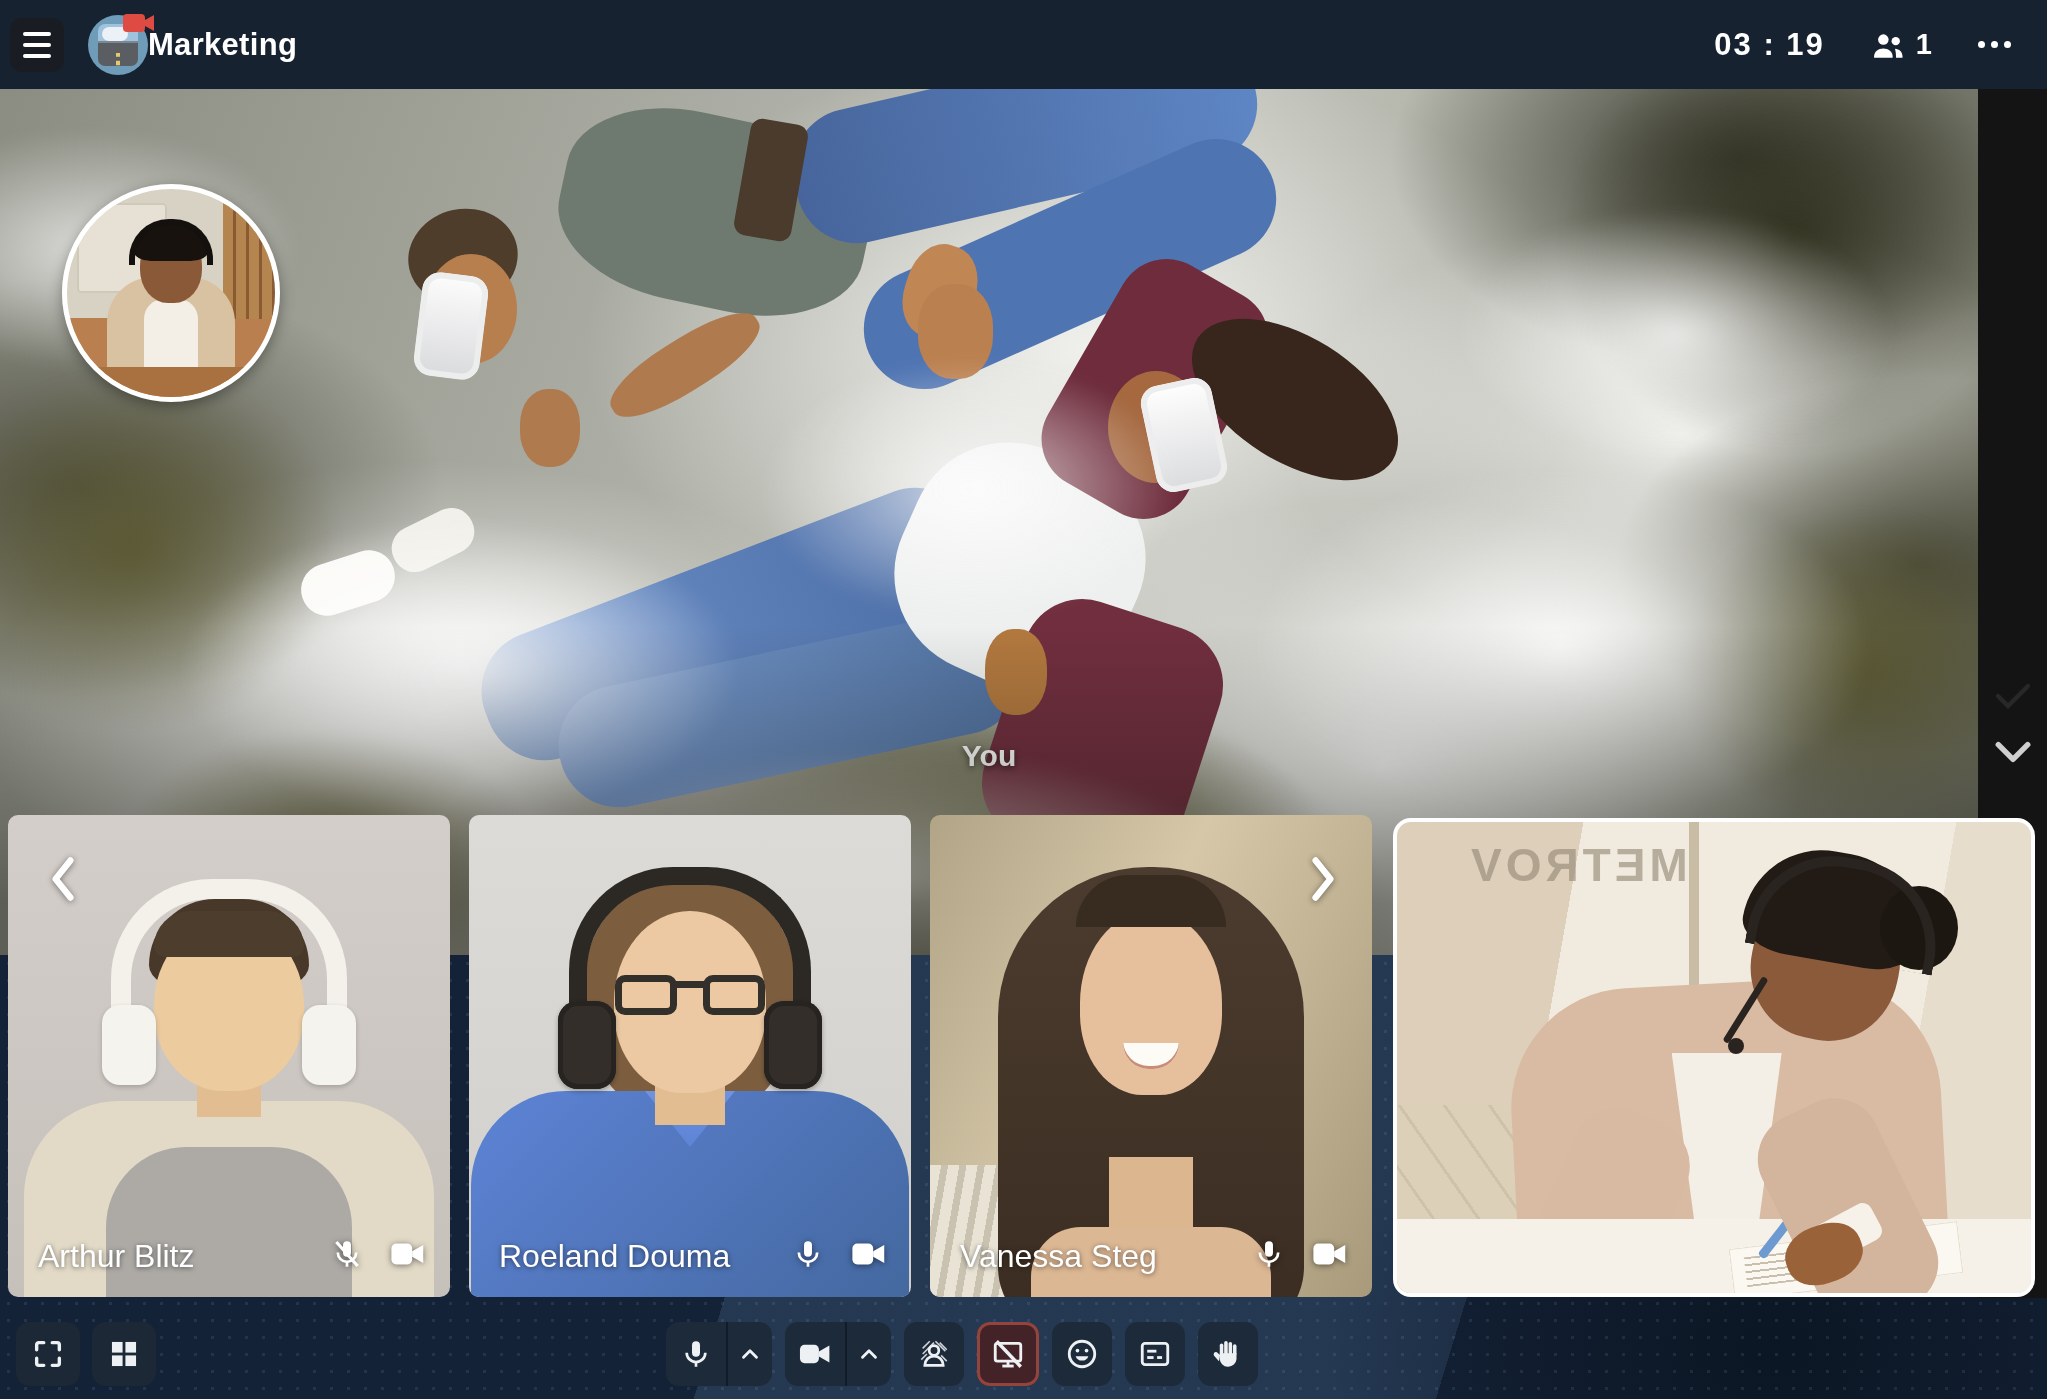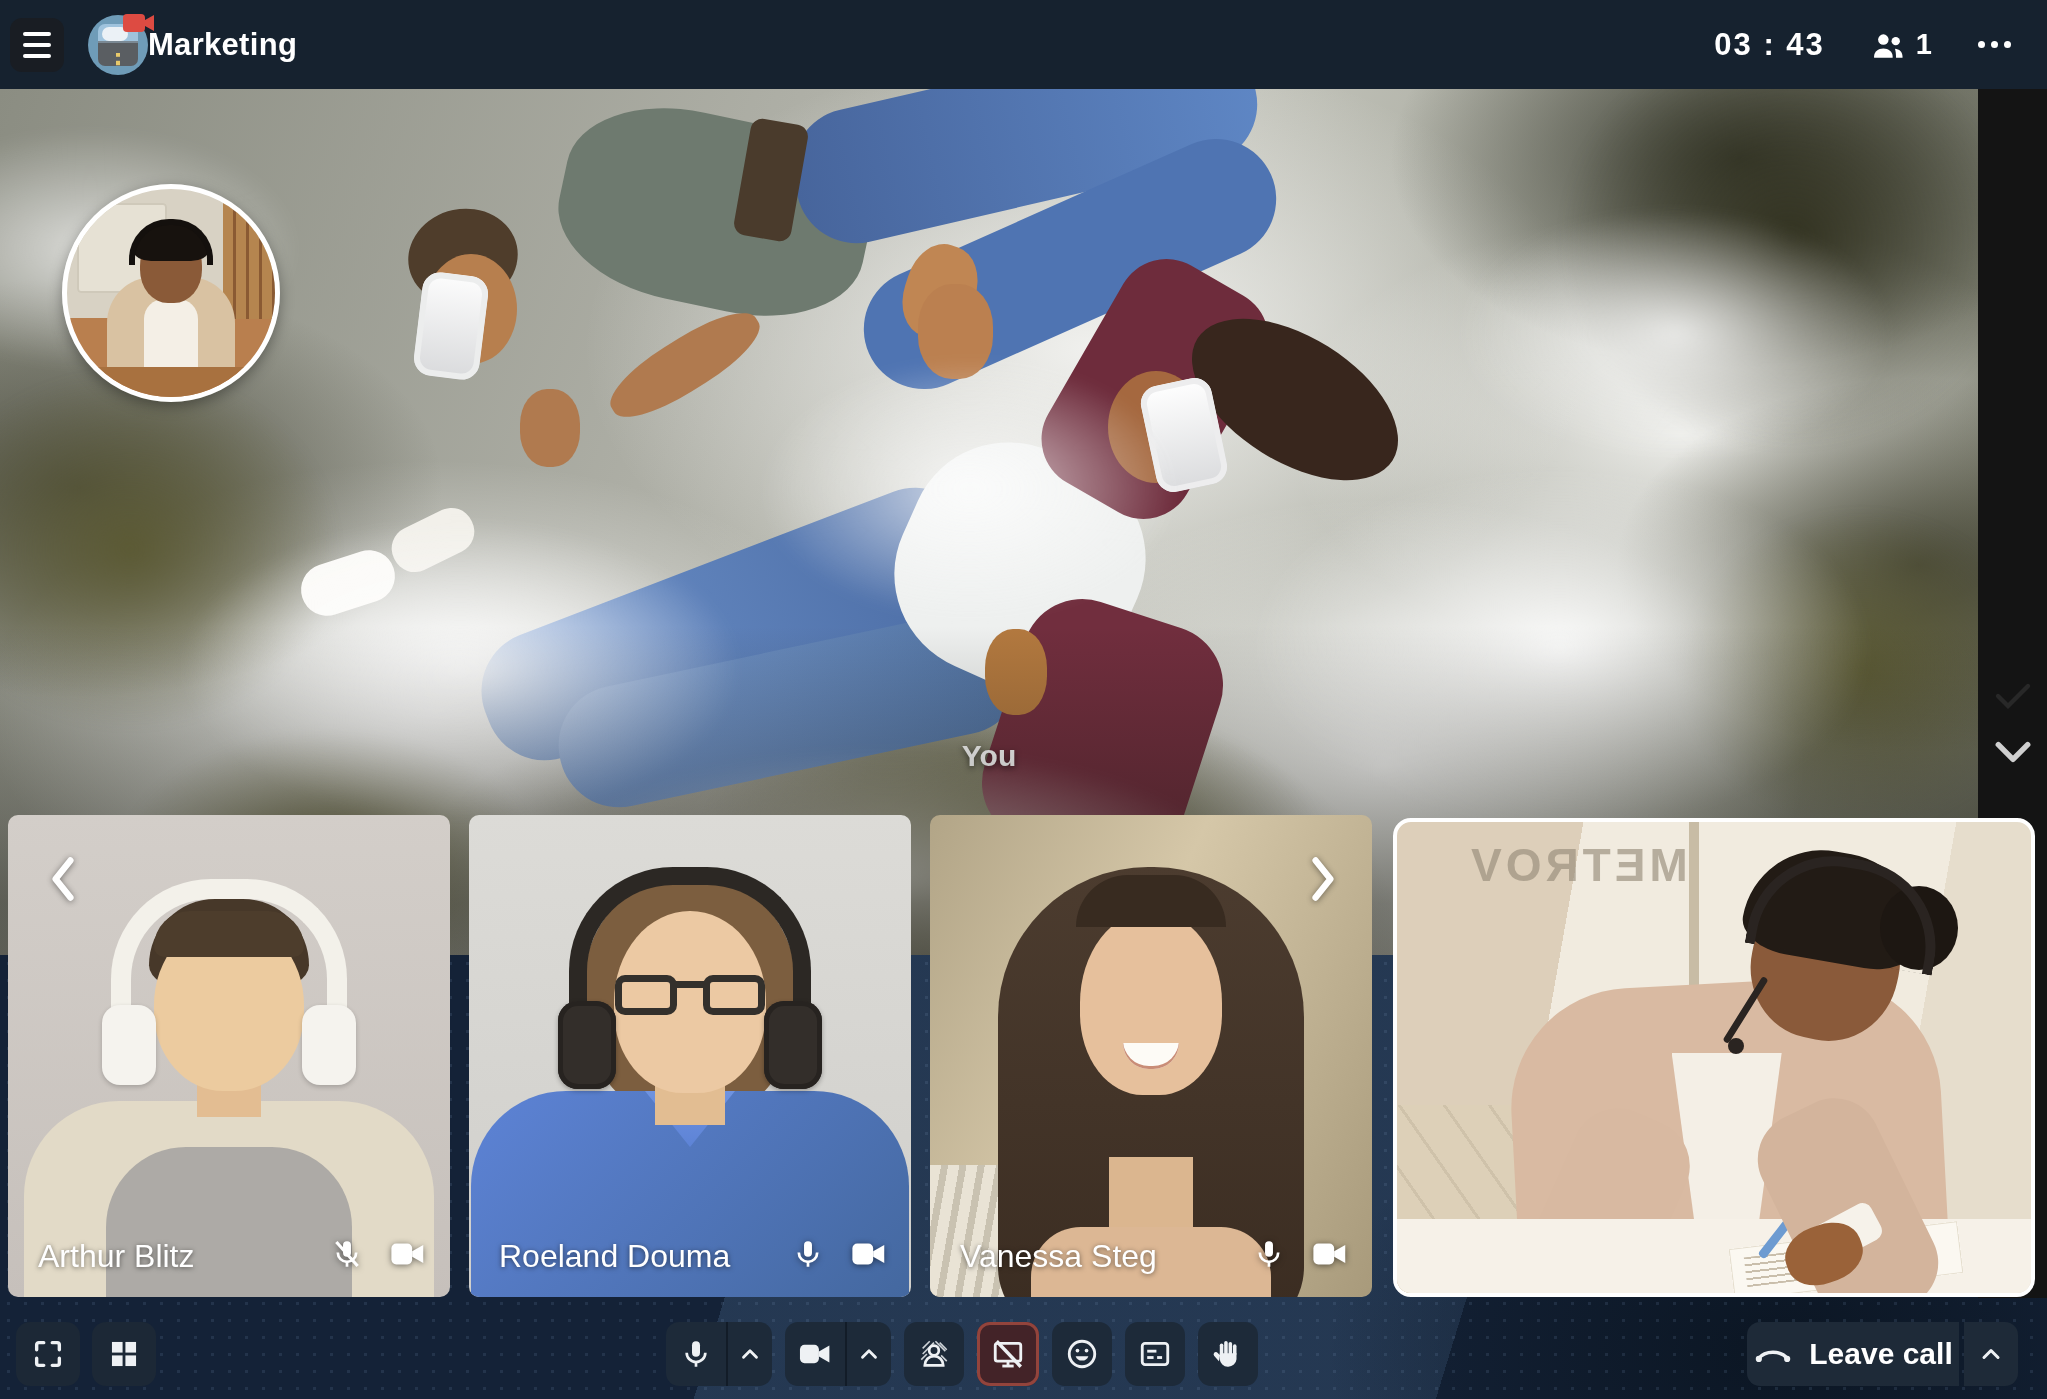--- a/index.html
+++ b/index.html
@@ -202,21 +202,21 @@
           <b></b>
           <i></i>
         </div>
       <svg class="cam-badge" viewBox="0 0 34 24">
         <rect x="1" y="3" width="22" height="18" rx="4" fill="#dd4b42"></rect>
         <path d="M23 9l9-5v16l-9-5z" fill="#dd4b42"></path>
       </svg>
     </div>
     <div class="title">Marketing</div>
     <div class="topbar-right">
-      <div class="timer">03 : 43</div>
+      <div class="timer">03 : 19</div>
       <div class="roster">
         <svg width="38" height="34" viewBox="0 0 24 22">
           <circle cx="9" cy="7.5" r="3.4" fill="#fff"></circle>
           <path d="M3 18.5c0-3.4 2.7-5.3 6-5.3s6 1.9 6 5.3v.8H3z" fill="#fff"></path>
           <circle cx="17" cy="8.5" r="2.7" fill="#fff"></circle>
           <path d="M16.5 13.4c2.8.2 4.9 2 4.9 5.1v.8h-4.2c0-2.4-.2-4.3-.7-5.9z" fill="#fff"></path>
         </svg>
         <span class="count">1</span>
       </div>
       <div class="more-dots">
@@ -504,30 +504,15 @@
           <rect x="6.2" y="4.5" width="2.5" height="9" rx="1.25" fill="#eef1f4"></rect>
           <rect x="9.3" y="2.8" width="2.5" height="10" rx="1.25" fill="#eef1f4"></rect>
           <rect x="12.4" y="3.6" width="2.5" height="9.5" rx="1.25" fill="#eef1f4"></rect>
           <rect x="15.5" y="5.2" width="2.5" height="8" rx="1.25" fill="#eef1f4"></rect>
           <path d="M6.2 11.5h11.8v4.2A5.8 5.8 0 0 1 12.2 21h-.4a5.8 5.8 0 0 1-5.6-5.3z" fill="#eef1f4"></path>
           <path d="M6.4 12.8l-2.2-2a1.6 1.6 0 0 0-2 2.4l3.4 4z" fill="#eef1f4"></path>
         </svg>
       </div>
     </div>
 
-    <div class="ctrl-right">
-      <div class="leave-main">
-        <svg width="40" height="26" viewBox="0 0 26 16">
-          <path d="M3.5 11C8 5.5 18 5.5 22.5 11" fill="none" stroke="#eef1f4" stroke-width="2.2" stroke-linecap="round"></path>
-          <circle cx="3.8" cy="11.2" r="2" fill="#eef1f4"></circle>
-            <circle cx="22.2" cy="11.2" r="2" fill="#eef1f4"></circle>
-        </svg>
-        <span>Leave call</span>
-      </div>
-      <div class="leave-chev">
-        <svg width="28" height="28" viewBox="0 0 24 24">
-          <polyline points="6,15 12,9 18,15" fill="none" stroke="#eef1f4" stroke-width="2.6" stroke-linecap="round" stroke-linejoin="round"></polyline>
-        </svg>
-      </div>
-    </div>
   </div>
 
 </div>
 
 </body></html>

